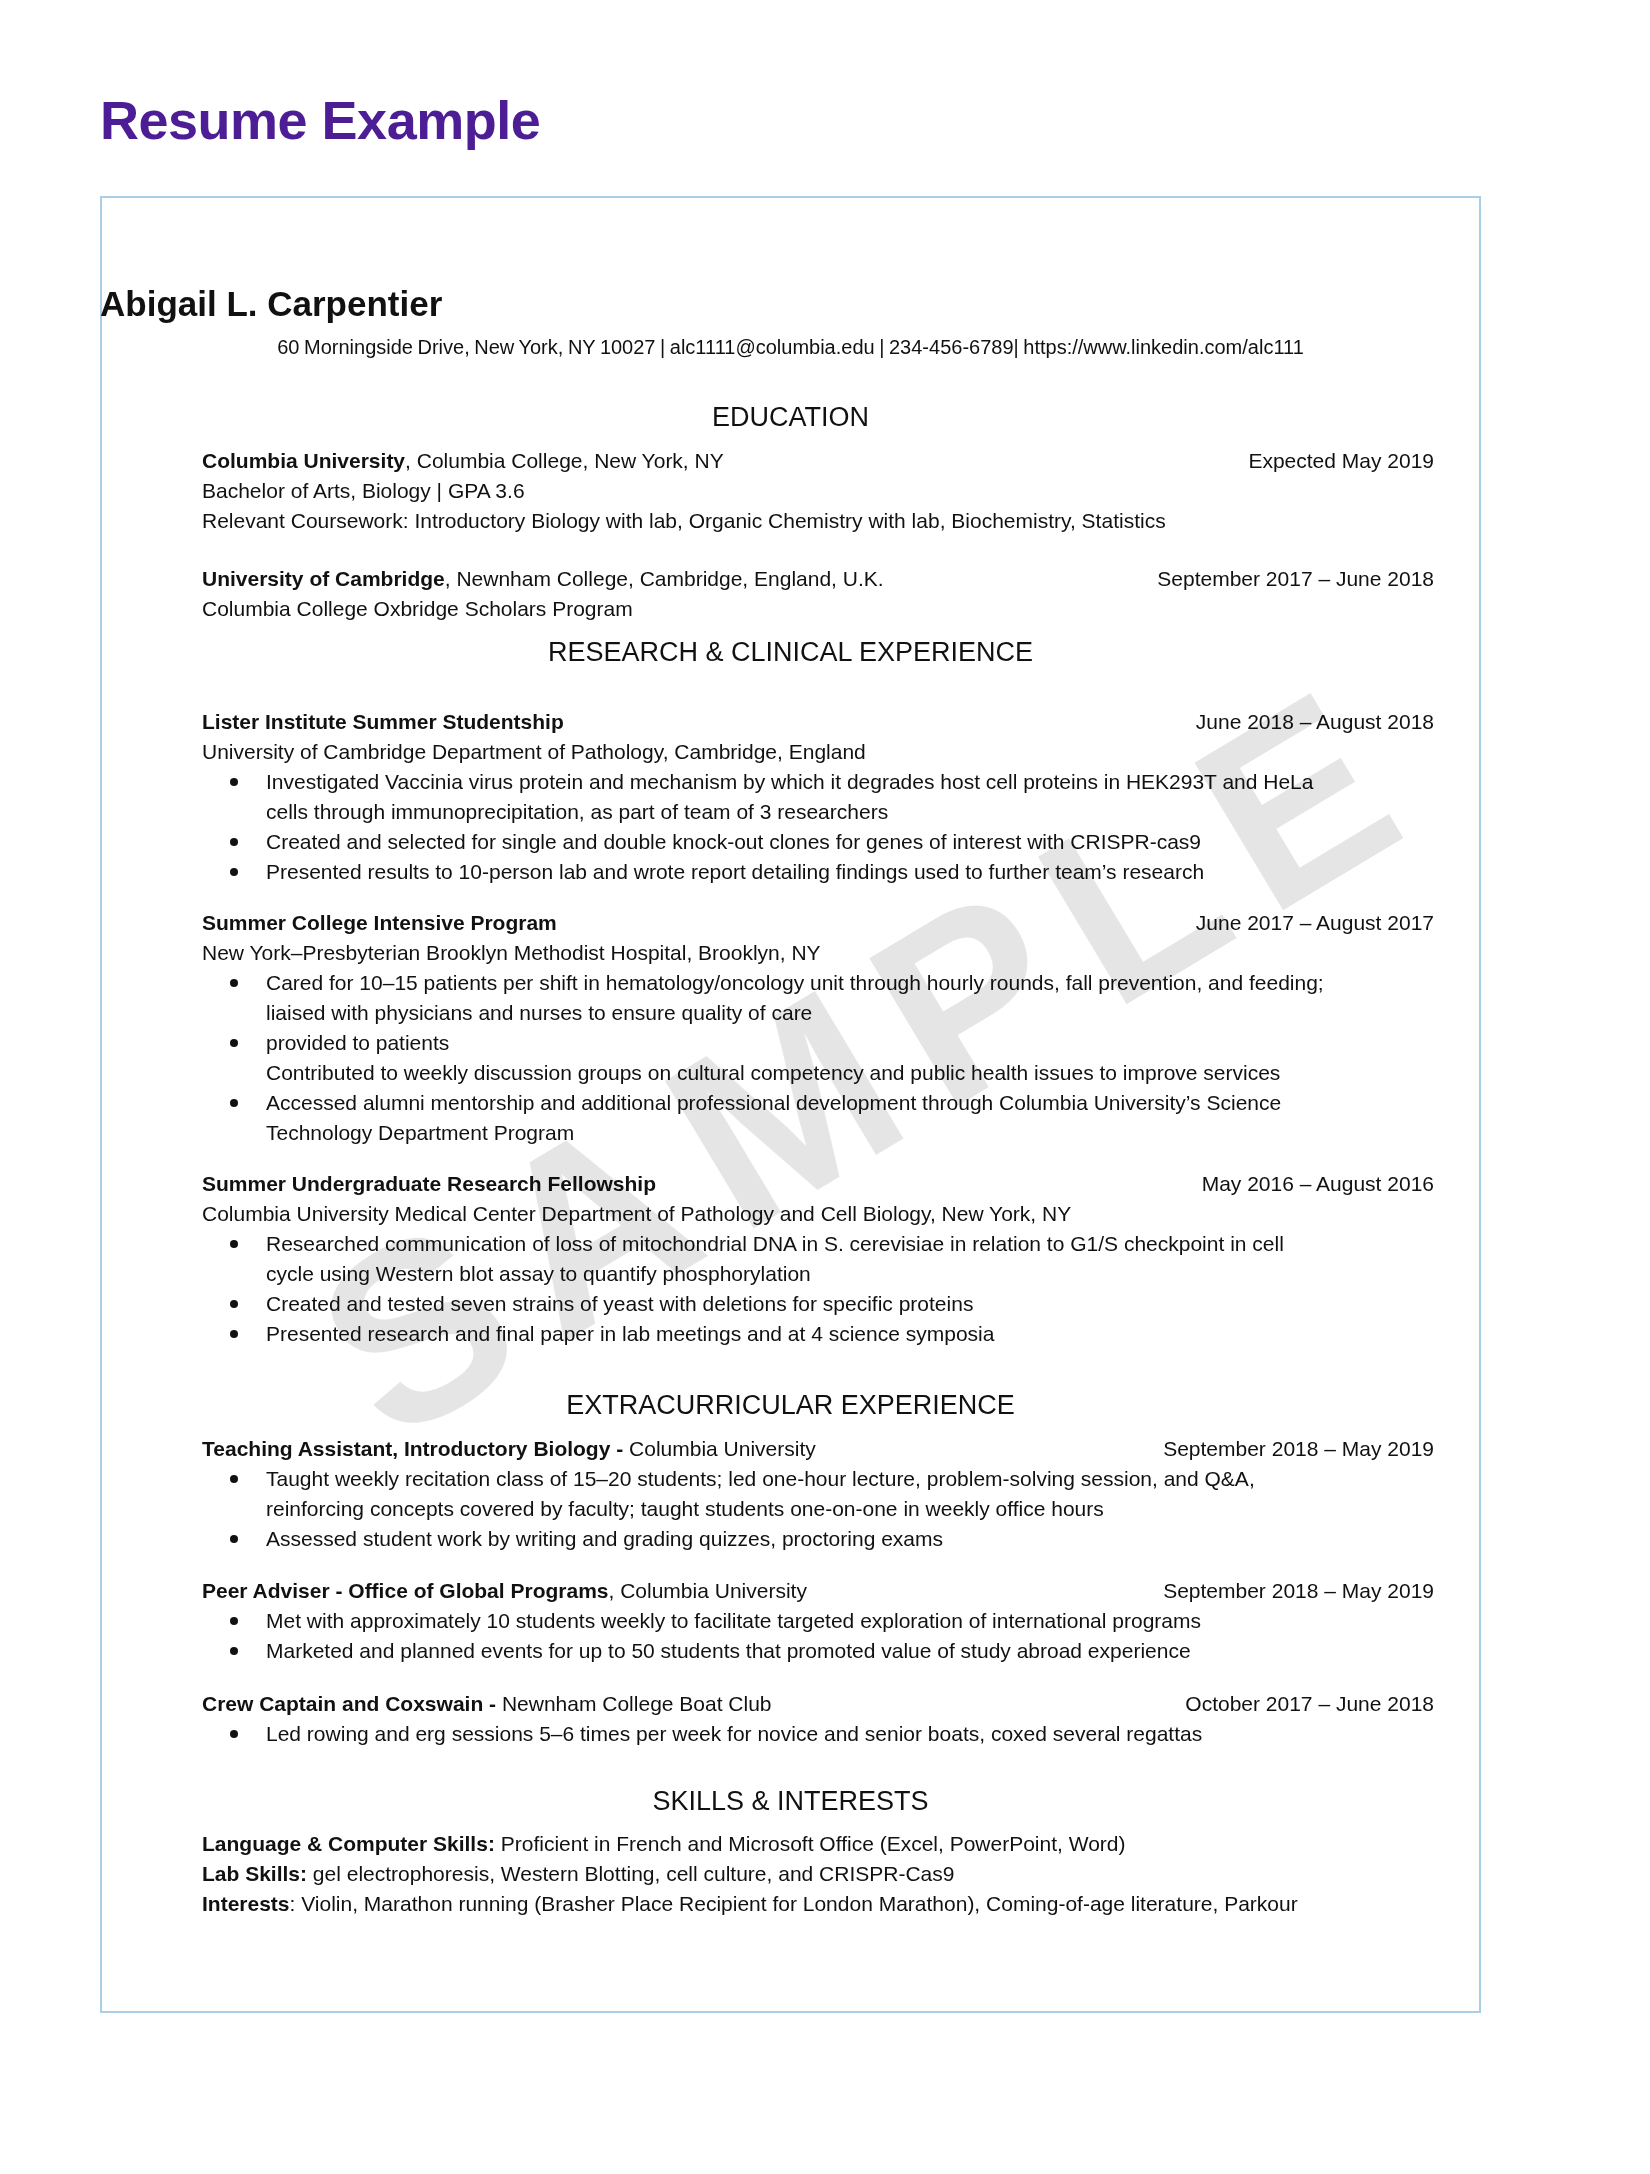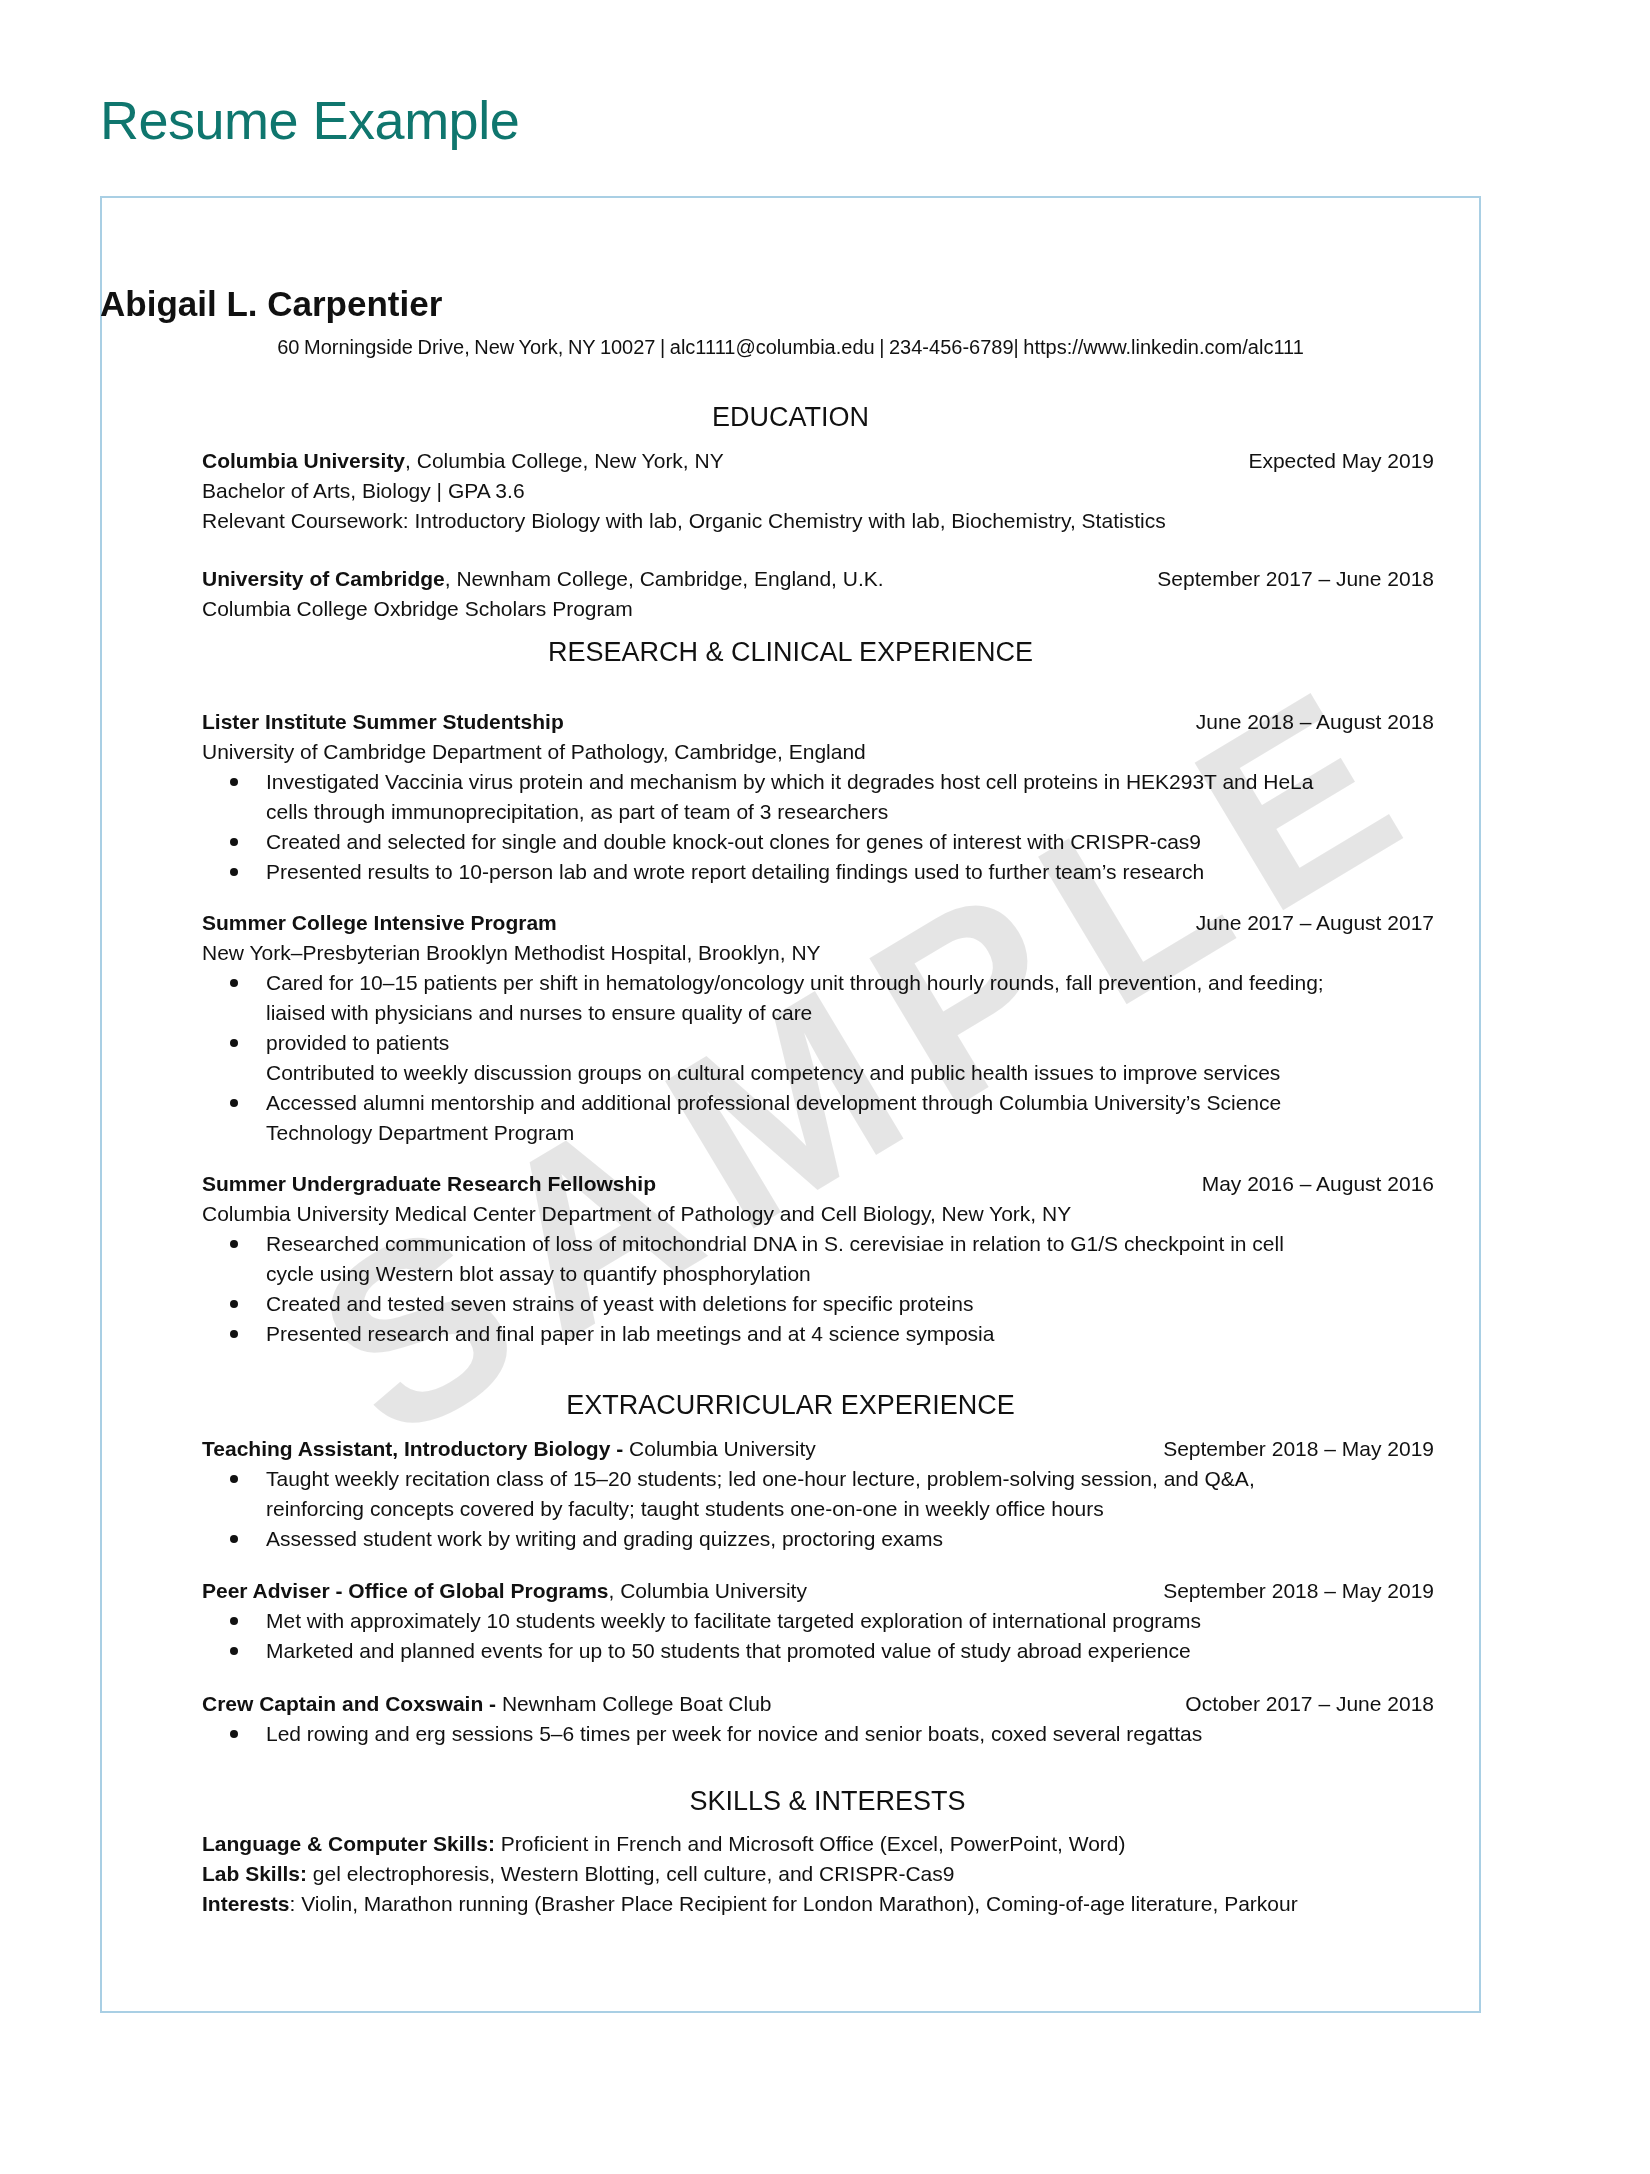--- a/index.html
+++ b/index.html
@@ -3,21 +3,21 @@
 <meta charset="utf-8">
 <style>
   html, body { margin: 0; padding: 0; }
   body {
     width: 1650px; height: 2174px; position: relative; overflow: hidden;
     background: #ffffff; color: #111111;
     font-family: "Liberation Sans", "DejaVu Sans", sans-serif;
   }
   .page-title {
     position: absolute; left: 100px; top: 88px;
-    font-size: 54px; color: #0f766e; font-weight: normal; letter-spacing: -0.5px;
+    font-size: 54px; color: #4c1d95; font-weight: bold; letter-spacing: -0.5px;
     margin: 0; line-height: 64px;
   }
   .resume-box {
     position: absolute; left: 100px; top: 196px; width: 1381px; height: 1817px;
     border: 2px solid #a9cfe4; box-sizing: border-box; background: #ffffff;
   }
   .watermark {
     position: absolute; left: 260px; top: 920px; width: 1200px;
     font-size: 250px; font-weight: bold; color: rgba(0,0,0,0.10);
     transform: rotate(-31deg); transform-origin: center; letter-spacing: 30px;
@@ -190,20 +190,20 @@
     <span class="date">October 2017 – June 2018</span>
   </div>
   <ul class="bullets">
     <li>
         <span class="dot"></span>
         <div class="line">Led rowing and erg sessions 5–6 times per week for novice and senior boats, coxed several regattas</div>
       </li>
   </ul>
 </div>
 
-<div class="section-heading" style="top:1784px;margin-left:37px;">SKILLS &amp; INTERESTS</div>
+<div class="section-heading" style="top:1784px;">SKILLS &amp; INTERESTS</div>
 <div class="block" style="top:1829px;">
   <div class="line"><span class="b">Language &amp; Computer Skills:</span><span> Proficient in French and Microsoft Office (Excel, PowerPoint, Word)</span></div>
   <div class="line"><span class="b">Lab Skills:</span><span> gel electrophoresis, Western Blotting, cell culture, and CRISPR-Cas9</span></div>
   <div class="line"><span class="b">Interests</span><span>: Violin, Marathon running (Brasher Place Recipient for London Marathon), Coming-of-age literature, Parkour</span></div>
 </div>
 
 <div class="watermark">SAMPLE</div>
 
 </body></html>

